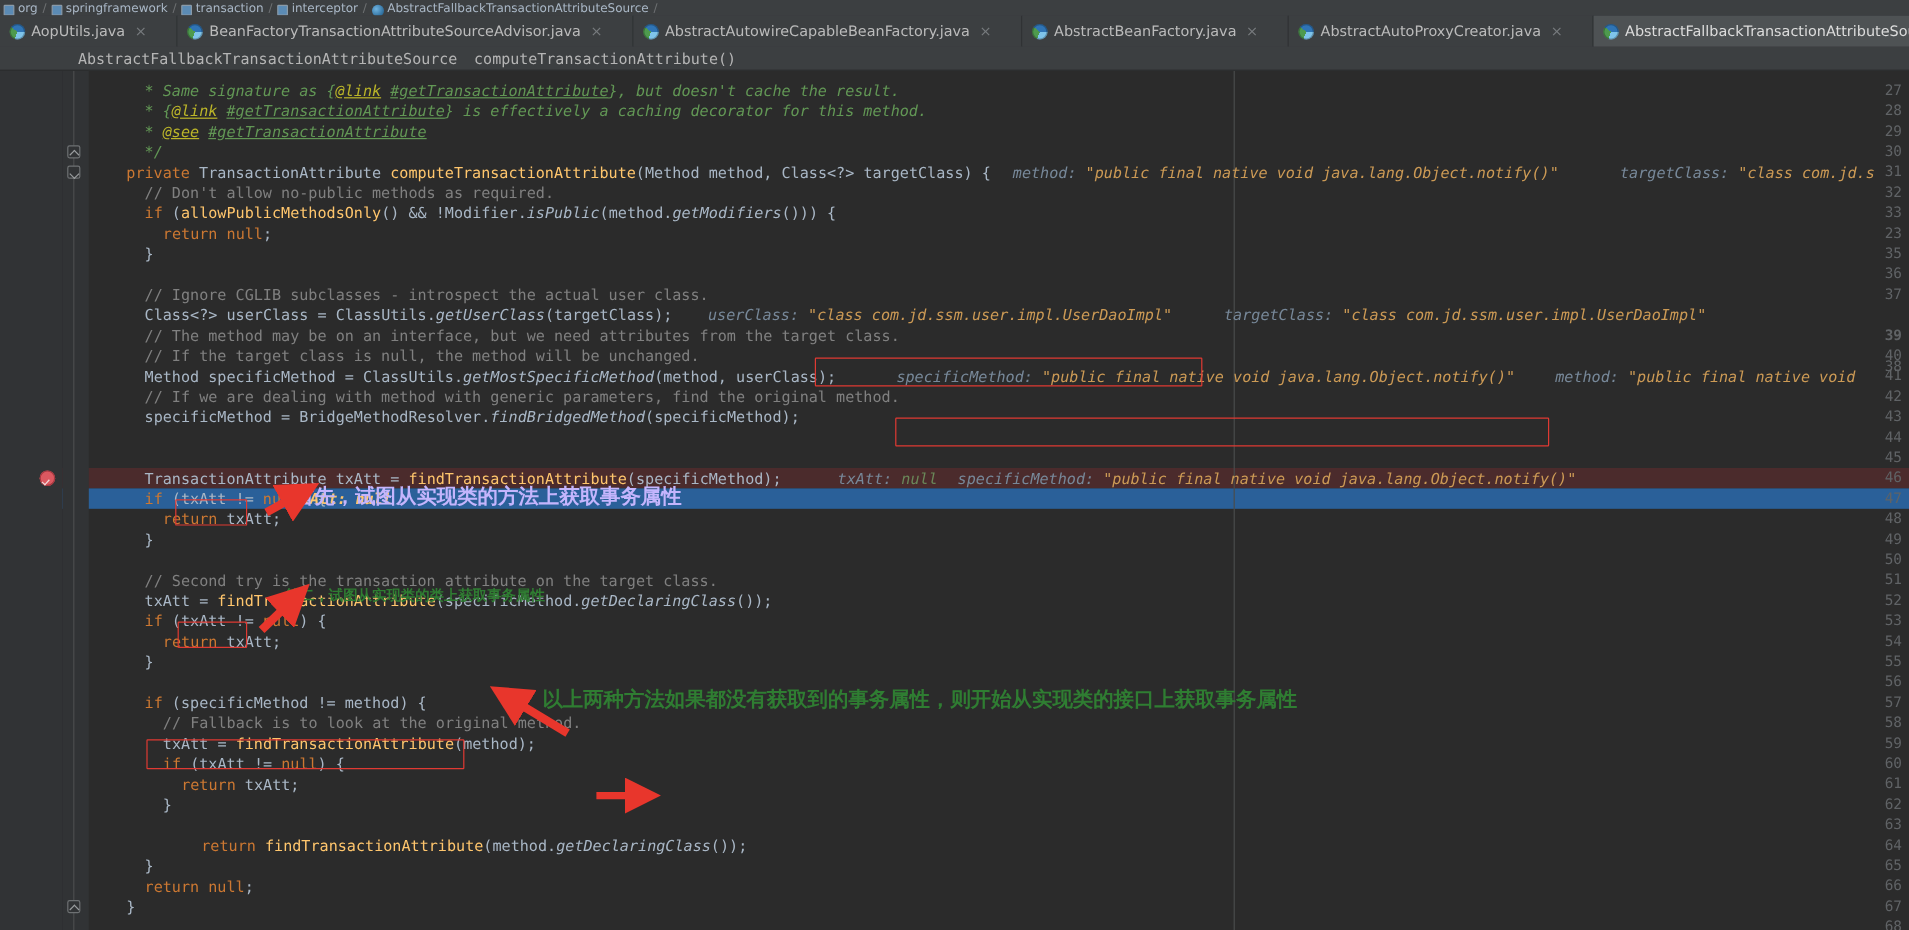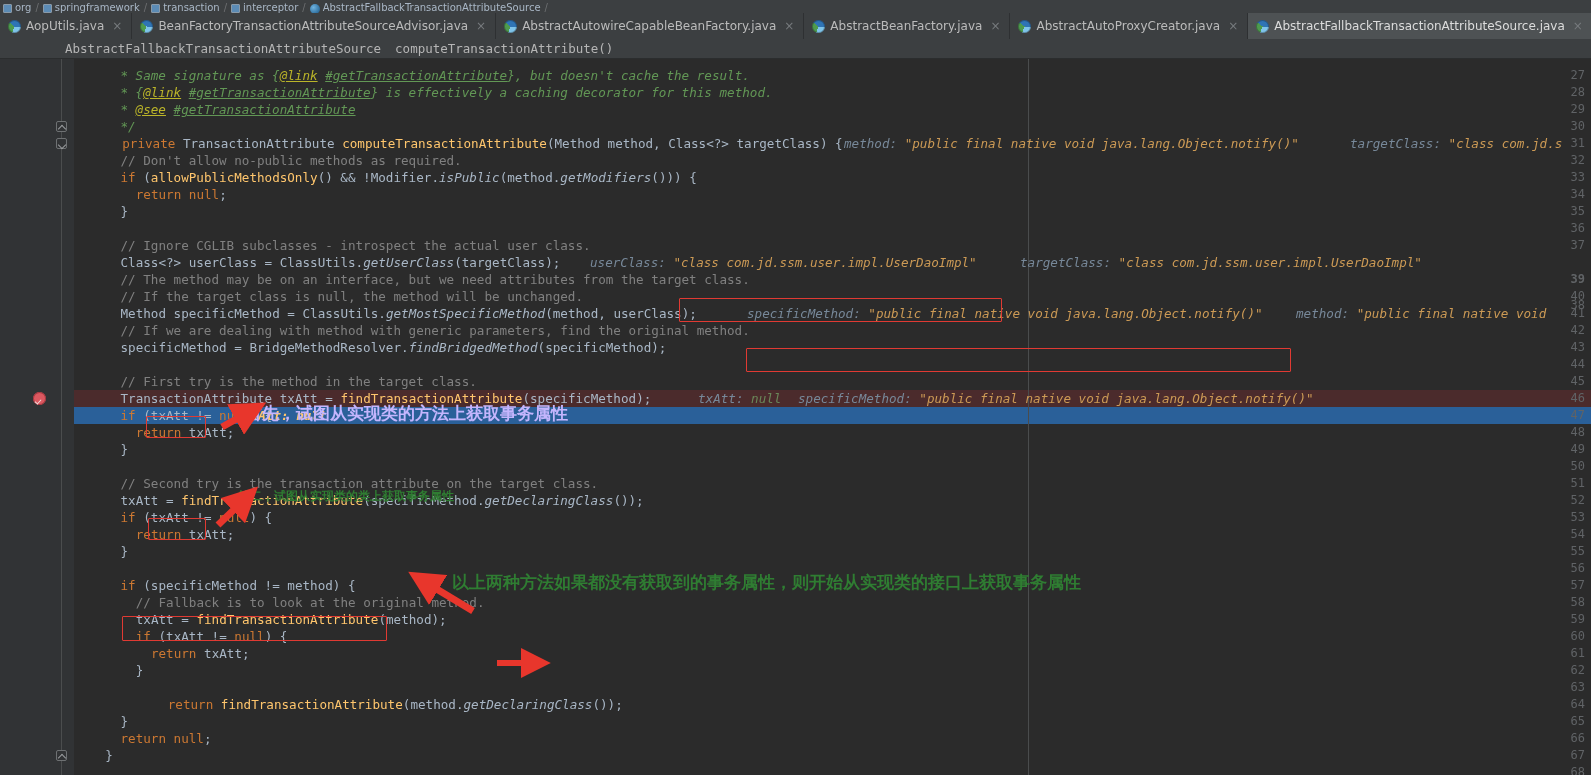--- a/index.html
+++ b/index.html
@@ -31,21 +31,21 @@
 
   
   #tabbar {
     position: absolute; left: 0; top: 13px; width: 1591px; height: 26px;
     background: #3c3f41;
     display: flex; align-items: stretch;
     font-size: 12px; white-space: nowrap; overflow: hidden;
   }
   .tab {
     display: flex; align-items: center; gap: 5px;
-    padding: 0 9px 0 8px;
+    padding: 0 25px 0 8px;
     color: #bbbbbb; background: #3c3f41;
     border-right: 1px solid #2e3032;
     cursor: default;
   }
   .tab.active { background: #4e5254; color: #dcdcdc; }
   .tab .tab-close { color: #777b7e; font-size: 12px; margin-left: 3px; }
   .ic-java {
     display:inline-block; width:13px; height:13px; border-radius:50%;
     background: conic-gradient(from 200deg, #4e9a4e 0 30%, #2f74b5 30% 70%, #7fc4ea 70% 100%);
     box-shadow: inset 0 0 0 1px rgba(0,0,0,.25);
@@ -232,21 +232,21 @@
   <div id="foldline"></div>
   <div id="marginguide"></div>
   <div id="gutternums">
       <div class="lnum" style="top: 8px;">27</div>
       <div class="lnum" style="top: 25px;">28</div>
       <div class="lnum" style="top: 42px;">29</div>
       <div class="lnum" style="top: 59px;">30</div>
       <div class="lnum" style="top: 76px;">31</div>
       <div class="lnum" style="top: 93px;">32</div>
       <div class="lnum" style="top: 110px;">33</div>
-      <div class="lnum" style="top: 127px;">34</div>
+      <div class="lnum" style="top: 127px;">23</div>
       <div class="lnum" style="top: 144px;">35</div>
       <div class="lnum" style="top: 161px;">36</div>
       <div class="lnum" style="top: 178px;">37</div>
       <div class="lnum" style="top: 195px; margin-top: 43px;">38</div>
       <div class="lnum" style="top: 212px; font-weight: bold;">39</div>
       <div class="lnum" style="top: 229px;">40</div>
       <div class="lnum" style="top: 246px;">41</div>
       <div class="lnum" style="top: 263px;">42</div>
       <div class="lnum" style="top: 280px;">43</div>
       <div class="lnum" style="top: 297px;">44</div>
@@ -273,35 +273,34 @@
       <div class="lnum" style="top: 654px;">65</div>
       <div class="lnum" style="top: 671px;">66</div>
       <div class="lnum" style="top: 688px;">67</div>
       <div class="lnum" style="top: 705px;">68</div>
     </div>
   <div id="codepane">
       <div class="row" style="top: 8px; left: 38.86px;"><span class="doc"> * Same signature as {<span class="doctag">@link</span> <span class="docref">#getTransactionAttribute</span>}, but doesn't cache the result.</span></div>
       <div class="row" style="top: 25px; left: 38.86px;"><span class="doc"> * {<span class="doctag">@link</span> <span class="docref">#getTransactionAttribute</span>} is effectively a caching decorator for this method.</span></div>
       <div class="row" style="top: 42px; left: 38.86px;"><span class="doc"> * <span class="doctag">@see</span> <span class="docref">#getTransactionAttribute</span></span></div>
       <div class="row" style="top: 59px; left: 38.86px;"><span class="doc"> */</span></div>
-      <div class="row" style="top: 76px; left: 31.24px; margin-left: 17px;"><span class="kw">private</span> <span class="typ">TransactionAttribute</span> <span class="mth">computeTransactionAttribute</span>(<span class="typ">Method</span> <span class="typ">method</span>, <span class="typ">Class</span>&lt;?&gt; <span class="typ">targetClass</span>) {</div>
+      <div class="row" style="top: 76px; left: 31.24px;"><span class="kw">private</span> <span class="typ">TransactionAttribute</span> <span class="mth">computeTransactionAttribute</span>(<span class="typ">Method</span> <span class="typ">method</span>, <span class="typ">Class</span>&lt;?&gt; <span class="typ">targetClass</span>) {</div>
       <div class="row" style="top: 93px; left: 46.48px;"><span class="cmt">// Don't allow no-public methods as required.</span></div>
       <div class="row" style="top: 110px; left: 46.48px;"><span class="kw">if</span> (<span class="mth">allowPublicMethodsOnly</span>() &amp;&amp; !<span class="typ">Modifier</span>.<span class="stat">isPublic</span>(<span class="typ">method</span>.<span class="stat">getModifiers</span>())) {</div>
       <div class="row" style="top: 127px; left: 61.72px;"><span class="kw">return</span> <span class="kw">null</span>;</div>
       <div class="row" style="top: 144px; left: 46.48px;">}</div>
       <div class="row" style="top: 161px; left: 16px;"></div>
       <div class="row" style="top: 178px; left: 46.48px;"><span class="cmt">// Ignore CGLIB subclasses - introspect the actual user class.</span></div>
       <div class="row" style="top: 195px; left: 46.48px;"><span class="typ">Class</span>&lt;?&gt; <span class="typ">userClass</span> = <span class="typ">ClassUtils</span>.<span class="stat">getUserClass</span>(<span class="typ">targetClass</span>);</div>
       <div class="row" style="top: 212px; left: 46.48px;"><span class="cmt">// The method may be on an interface, but we need attributes from the target class.</span></div>
       <div class="row" style="top: 246px; left: 46.48px;"><span class="typ">Method</span> <span class="typ">specificMethod</span> = <span class="typ">ClassUtils</span>.<span class="stat">getMostSpecificMethod</span>(<span class="typ">method</span>, <span class="typ">userClass</span>);</div>
       <div class="row" style="top: 229px; left: 46.48px;"><span class="cmt">// If the target class is null, the method will be unchanged.</span></div>
       <div class="row" style="top: 263px; left: 46.48px;"><span class="cmt">// If we are dealing with method with generic parameters, find the original method.</span></div>
       <div class="row" style="top: 280px; left: 46.48px;"><span class="typ">specificMethod</span> = <span class="typ">BridgeMethodResolver</span>.<span class="stat">findBridgedMethod</span>(<span class="typ">specificMethod</span>);</div>
       <div class="row" style="top: 297px; left: 16px;"></div>
-      <div class="row" style="top: 314px; left: 46.48px;"><span class="cmt">// First try is the method in the target class.</span></div>
       <div class="row" style="top: 331px; left: 46.48px;"><span class="typ">TransactionAttribute</span> <span class="typ">txAtt</span> = <span class="mth">findTransactionAttribute</span>(<span class="typ">specificMethod</span>);</div>
       <div class="row" style="top: 348px; left: 46.48px;"><span class="selkw">if</span><span class="seltx"> (txAtt != </span><span class="selkw">null</span><span class="seltx">) {</span></div>
       <div class="row" style="top: 365px; left: 61.72px;"><span class="kw">return</span> <span class="typ">txAtt</span>;</div>
       <div class="row" style="top: 382px; left: 46.48px;">}</div>
       <div class="row" style="top: 399px; left: 16px;"></div>
       <div class="row" style="top: 416px; left: 46.48px;"><span class="cmt">// Second try is the transaction attribute on the target class.</span></div>
       <div class="row" style="top: 433px; left: 46.48px;"><span class="typ">txAtt</span> = <span class="mth">findTransactionAttribute</span>(<span class="typ">specificMethod</span>.<span class="stat">getDeclaringClass</span>());</div>
       <div class="row" style="top: 450px; left: 46.48px;"><span class="kw">if</span> (<span class="typ">txAtt</span> != <span class="kw">null</span>) {</div>
       <div class="row" style="top: 467px; left: 61.72px;"><span class="kw">return</span> <span class="typ">txAtt</span>;</div>
       <div class="row" style="top: 484px; left: 46.48px;">}</div>

